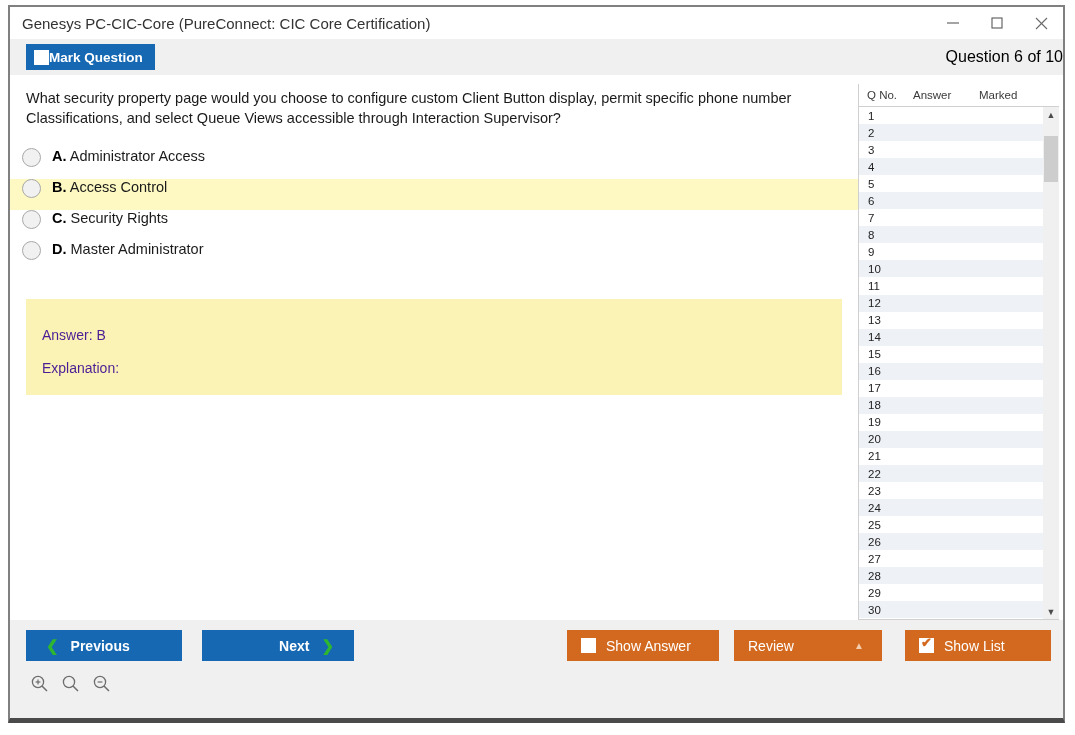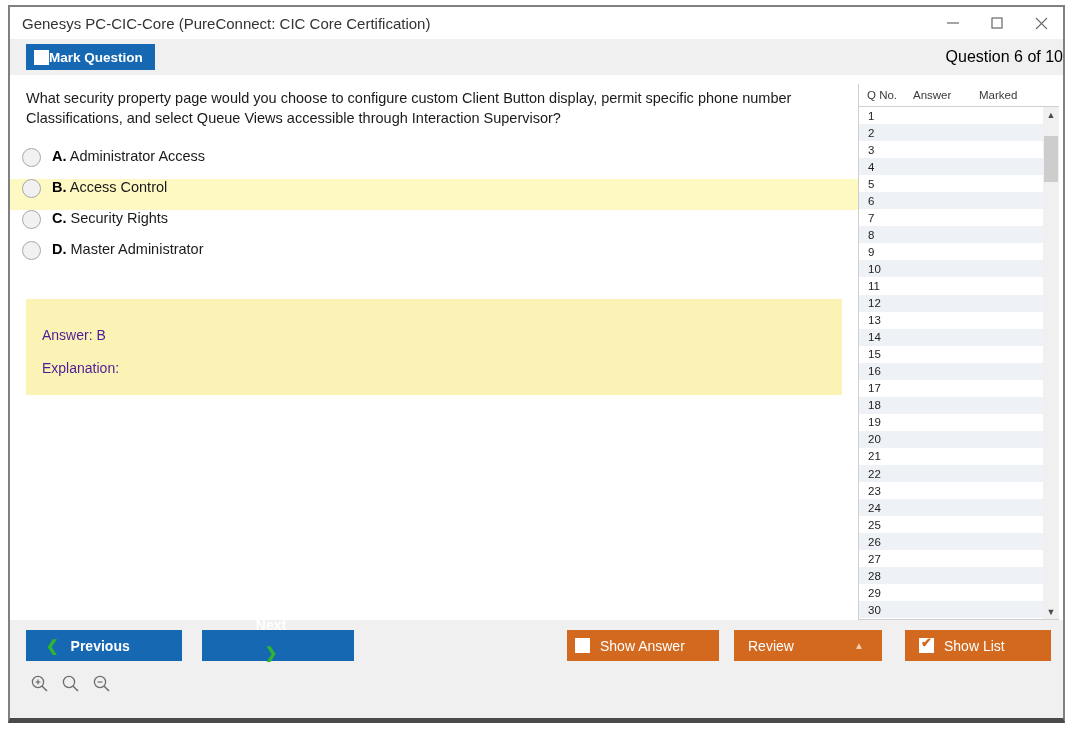--- a/index.html
+++ b/index.html
@@ -252,24 +252,24 @@
     cursor: pointer;
     display: flex;
     align-items: center;
     box-sizing: border-box;
   }
   .btn-blue { background: #1668b3; }
   .btn-orange { background: #d2691e; font-weight: normal; gap: 28px; }
   .btn-navy { background: #1f3a52; font-weight: normal; }
 
   .btn-prev { left: 16px; width: 156px; justify-content: flex-start; padding-left: 20px; gap: 12px; }
-  .btn-next { left: 192px; width: 152px; justify-content: flex-end; padding-right: 20px; gap: 12px; flex-direction: column; }
+  .btn-next { left: 192px; width: 152px; justify-content: flex-end; padding-right: 20px; gap: 12px; }
   .chev { color: #2fb62f; font-size: 15px; font-weight: bold; line-height: 1; }
 
-  .btn-show-answer { left: 557px; width: 152px; gap: 10px; padding-left: 8px; }
+  .btn-show-answer { left: 557px; width: 152px; gap: 10px; padding-left: 14px; }
   .btn-review { left: 724px; width: 148px; padding-left: 14px; justify-content: space-between; padding-right: 18px; }
   .btn-show-list { left: 895px; width: 146px; gap: 10px; padding-left: 14px; }
   .cb-box.orange { border-color: #ffffff; }
   .cb-check {
     position: absolute;
     left: 1px; top: -3px;
     color: #d2691e;
     font-size: 13px;
     font-weight: bold;
     line-height: 1;

